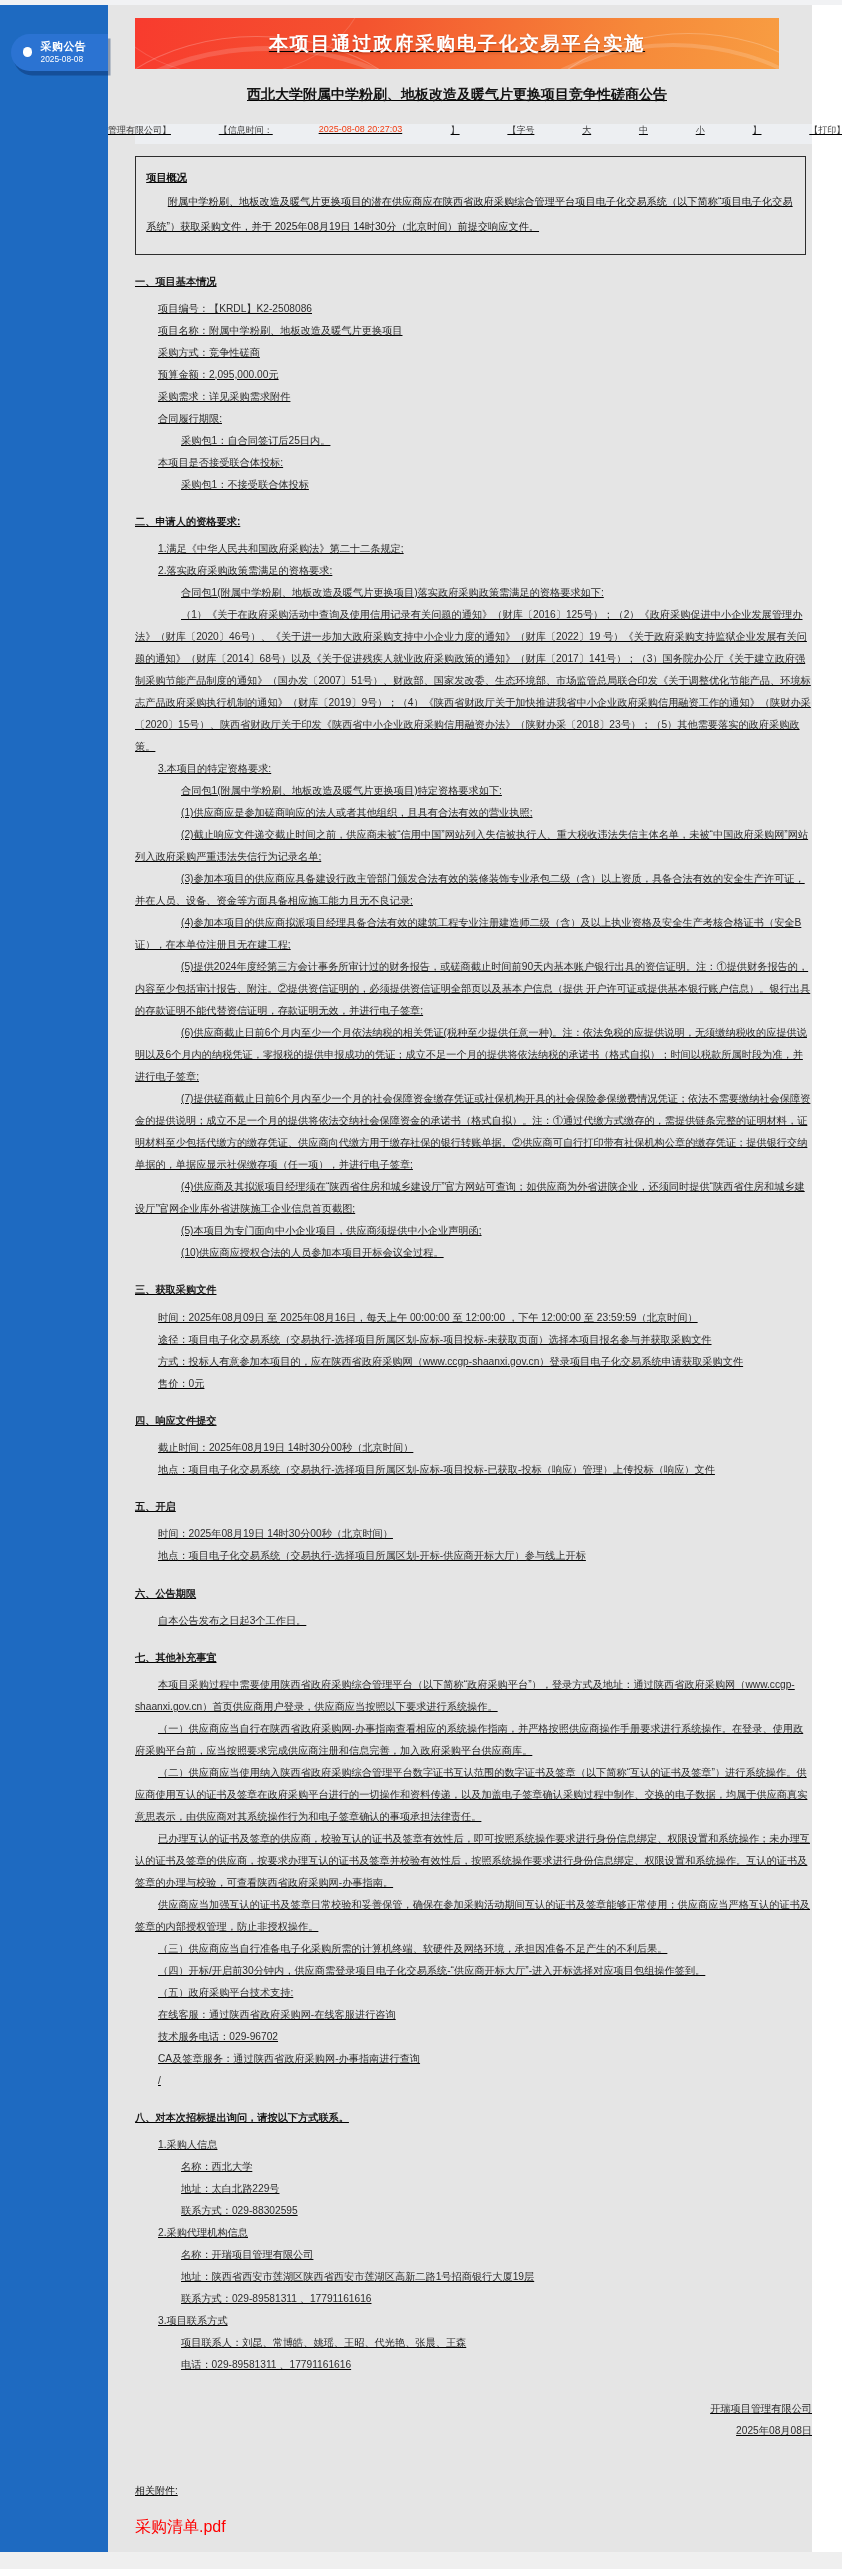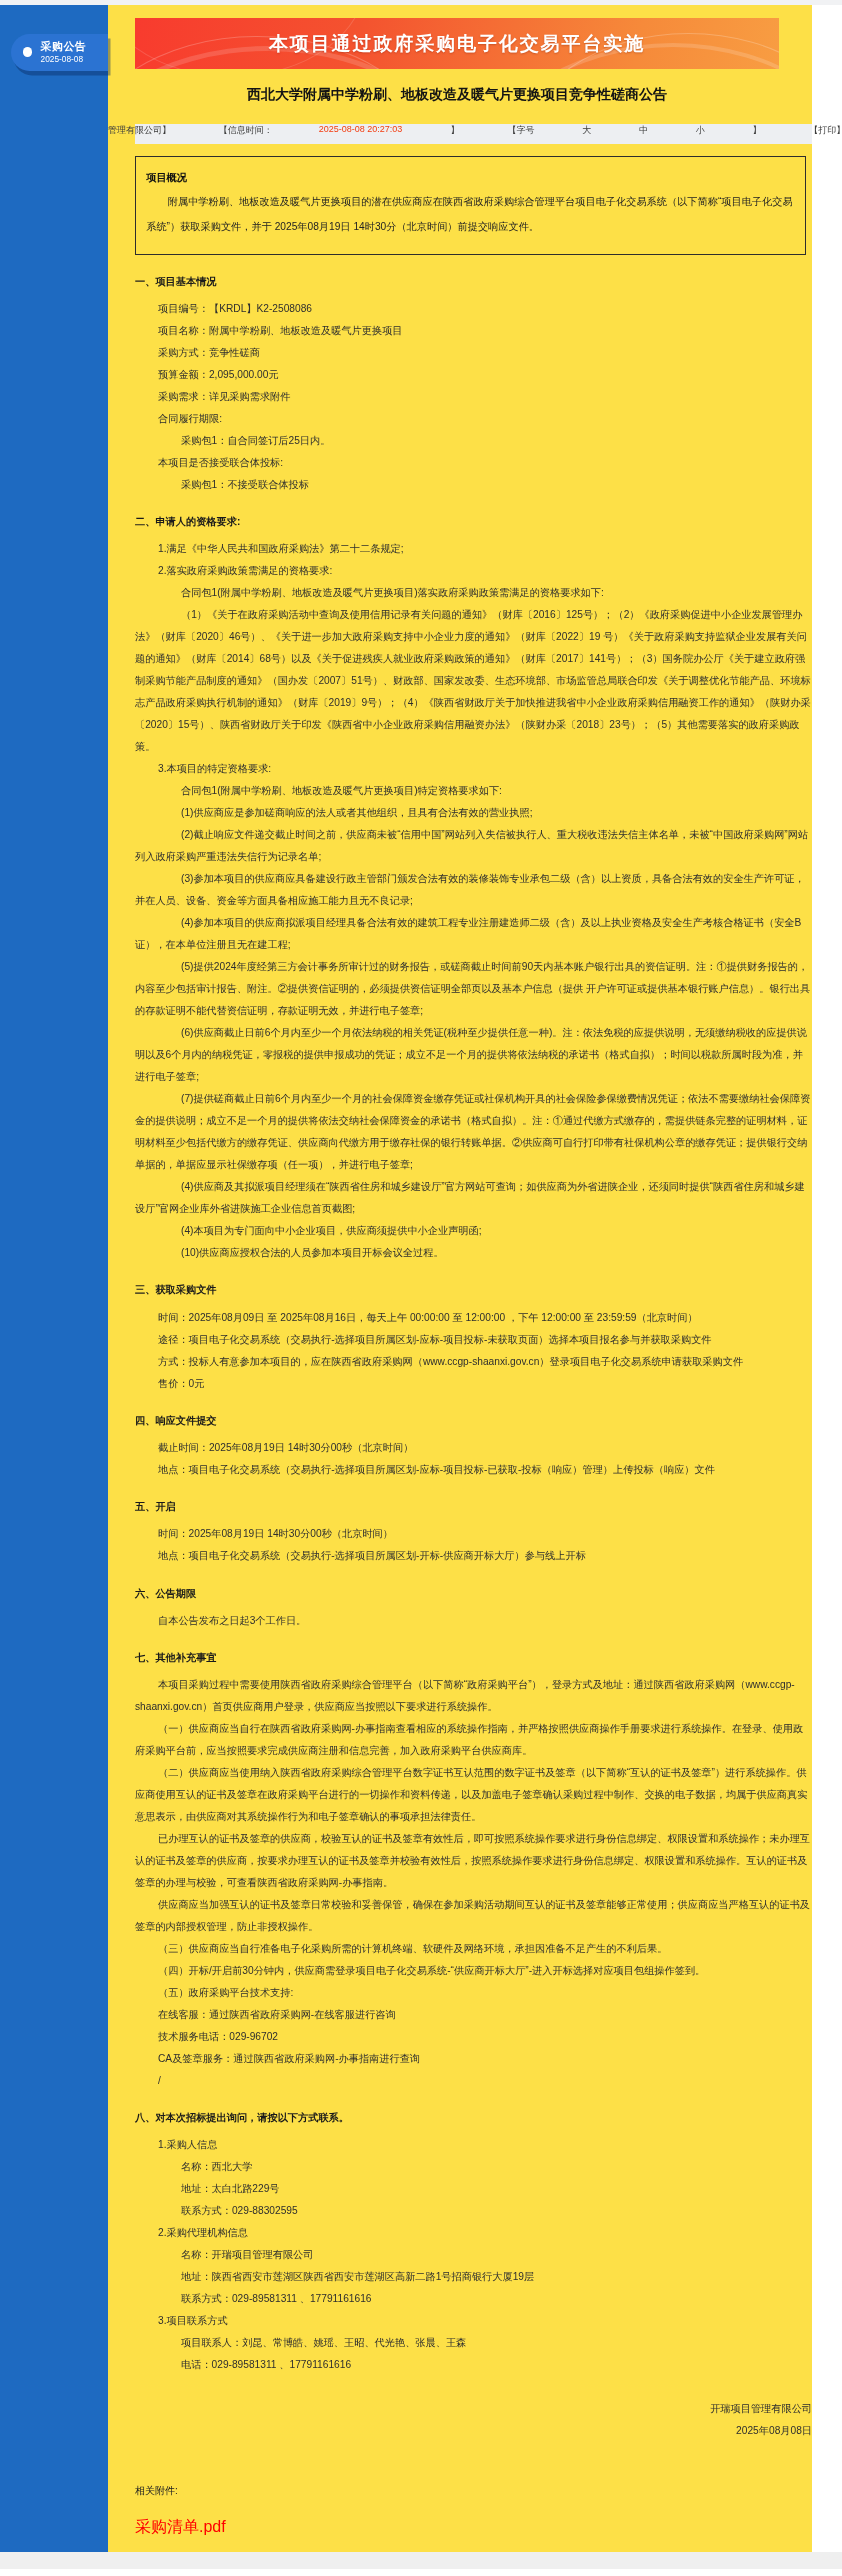--- a/index.html
+++ b/index.html
@@ -8,21 +8,21 @@
   .page-row{display:flex;width:788px;}
   
   .sidebar{width:108px;flex:none;background:#1e6ac1;position:relative;}
   .badge{position:absolute;top:29px;left:10.8px;right:0;height:37px;background:#2b73d2;
          border-radius:18.5px 0 0 18.5px;box-shadow:2.5px 4.5px 0 rgba(8,40,92,.40);
          display:flex;align-items:center;color:#fff;cursor:pointer;}
   .badge .dot{width:9.5px;height:9.5px;border-radius:50%;background:#fff;margin:0 8.3px 0 12px;flex:none;}
   .badge .t1{font-size:10.8px;font-weight:bold;line-height:14.6px;letter-spacing:0.6px;}
   .badge .t2{font-size:8.3px;line-height:10.8px;}
   
-  .main{flex:1;background:#fde047;padding:0 0 14px 27px;}
+  .main{flex:1;background:#e5e5e5;padding:0 0 14px 27px;text-decoration:underline;}
   .banner{width:644px;height:51px;margin-top:13.4px;position:relative;overflow:hidden;
           background:linear-gradient(100deg,#f83b2e 0%,#f4532f 35%,#f68a3a 78%,#f89d42 100%);}
   .banner-text{position:relative;z-index:2;font-size:19px;font-weight:bold;color:#fff;
                text-align:center;line-height:51px;letter-spacing:1.9px;text-shadow:0 1.3px 1.9px rgba(130,30,0,.35);}
   .arc{position:absolute;border-radius:50%;border:1.9px solid rgba(255,255,255,.22);z-index:1;}
   .arc.a1{width:356px;height:242px;left:-57px;top:18px;}
   .arc.a2{width:395px;height:267px;left:-70px;top:28px;border-width:5.1px;border-color:rgba(255,255,255,.15);}
   .arc.a3{width:331px;height:229px;right:-76px;top:15.3px;}
   .arc.a4{width:382px;height:274px;right:-89px;top:25.5px;border-width:4.5px;border-color:rgba(255,255,255,.16);}
   .arc.a5{width:267px;height:191px;left:-38px;top:-134px;border-color:rgba(255,255,255,.14);}
@@ -115,21 +115,21 @@
         <div class="para i1">3.本项目的特定资格要求:</div>
         <div class="para i2">合同包1(附属中学粉刷、地板改造及暖气片更换项目)特定资格要求如下:</div>
         <div class="para i2">(1)供应商应是参加磋商响应的法人或者其他组织，且具有合法有效的营业执照;</div>
         <div class="para i2">(2)截止响应文件递交截止时间之前，供应商未被“信用中国”网站列入失信被执行人、重大税收违法失信主体名单，未被“中国政府采购网”网站列入政府采购严重违法失信行为记录名单;</div>
         <div class="para i2">(3)参加本项目的供应商应具备建设行政主管部门颁发合法有效的装修装饰专业承包二级（含）以上资质，具备合法有效的安全生产许可证，并在人员、设备、资金等方面具备相应施工能力且无不良记录;</div>
         <div class="para i2">(4)参加本项目的供应商拟派项目经理具备合法有效的建筑工程专业注册建造师二级（含）及以上执业资格及安全生产考核合格证书（安全B证），在本单位注册且无在建工程;</div>
         <div class="para i2">(5)提供2024年度经第三方会计事务所审计过的财务报告，或磋商截止时间前90天内基本账户银行出具的资信证明。注：①提供财务报告的，内容至少包括审计报告、附注。②提供资信证明的，必须提供资信证明全部页以及基本户信息（提供 开户许可证或提供基本银行账户信息）。银行出具的存款证明不能代替资信证明，存款证明无效，并进行电子签章;</div>
         <div class="para i2">(6)供应商截止日前6个月内至少一个月依法纳税的相关凭证(税种至少提供任意一种)。注：依法免税的应提供说明，无须缴纳税收的应提供说明以及6个月内的纳税凭证，零报税的提供申报成功的凭证；成立不足一个月的提供将依法纳税的承诺书（格式自拟）；时间以税款所属时段为准，并进行电子签章;</div>
         <div class="para i2">(7)提供磋商截止日前6个月内至少一个月的社会保障资金缴存凭证或社保机构开具的社会保险参保缴费情况凭证；依法不需要缴纳社会保障资金的提供说明；成立不足一个月的提供将依法交纳社会保障资金的承诺书（格式自拟）。注：①通过代缴方式缴存的，需提供链条完整的证明材料，证明材料至少包括代缴方的缴存凭证、供应商向代缴方用于缴存社保的银行转账单据。②供应商可自行打印带有社保机构公章的缴存凭证；提供银行交纳单据的，单据应显示社保缴存项（任一项），并进行电子签章;</div>
         <div class="para i2">(4)供应商及其拟派项目经理须在“陕西省住房和城乡建设厅”官方网站可查询；如供应商为外省进陕企业，还须同时提供“陕西省住房和城乡建设厅”官网企业库外省进陕施工企业信息首页截图;</div>
-        <div class="para i2">(4)本项目为专门面向中小企业项目，供应商须提供中小企业声明函;</div>
+        <div class="para i2">(5)本项目为专门面向中小企业项目，供应商须提供中小企业声明函;</div>
         <div class="para i2">(10)供应商应授权合法的人员参加本项目开标会议全过程。</div>
         <div class="sec-h">三、获取采购文件</div>
         <div class="para i1">时间：2025年08月09日 至 2025年08月16日，每天上午 00:00:00 至 12:00:00 ，下午 12:00:00 至 23:59:59（北京时间）</div>
         <div class="para i1">途径：项目电子化交易系统（交易执行-选择项目所属区划-应标-项目投标-未获取页面）选择本项目报名参与并获取采购文件</div>
         <div class="para i1">方式：投标人有意参加本项目的，应在陕西省政府采购网（www.ccgp-shaanxi.gov.cn）登录项目电子化交易系统申请获取采购文件</div>
         <div class="para i1">售价：0元</div>
         <div class="sec-h">四、响应文件提交</div>
         <div class="para i1">截止时间：2025年08月19日 14时30分00秒（北京时间）</div>
         <div class="para i1">地点：项目电子化交易系统（交易执行-选择项目所属区划-应标-项目投标-已获取-投标（响应）管理）上传投标（响应）文件</div>
         <div class="sec-h">五、开启</div>

